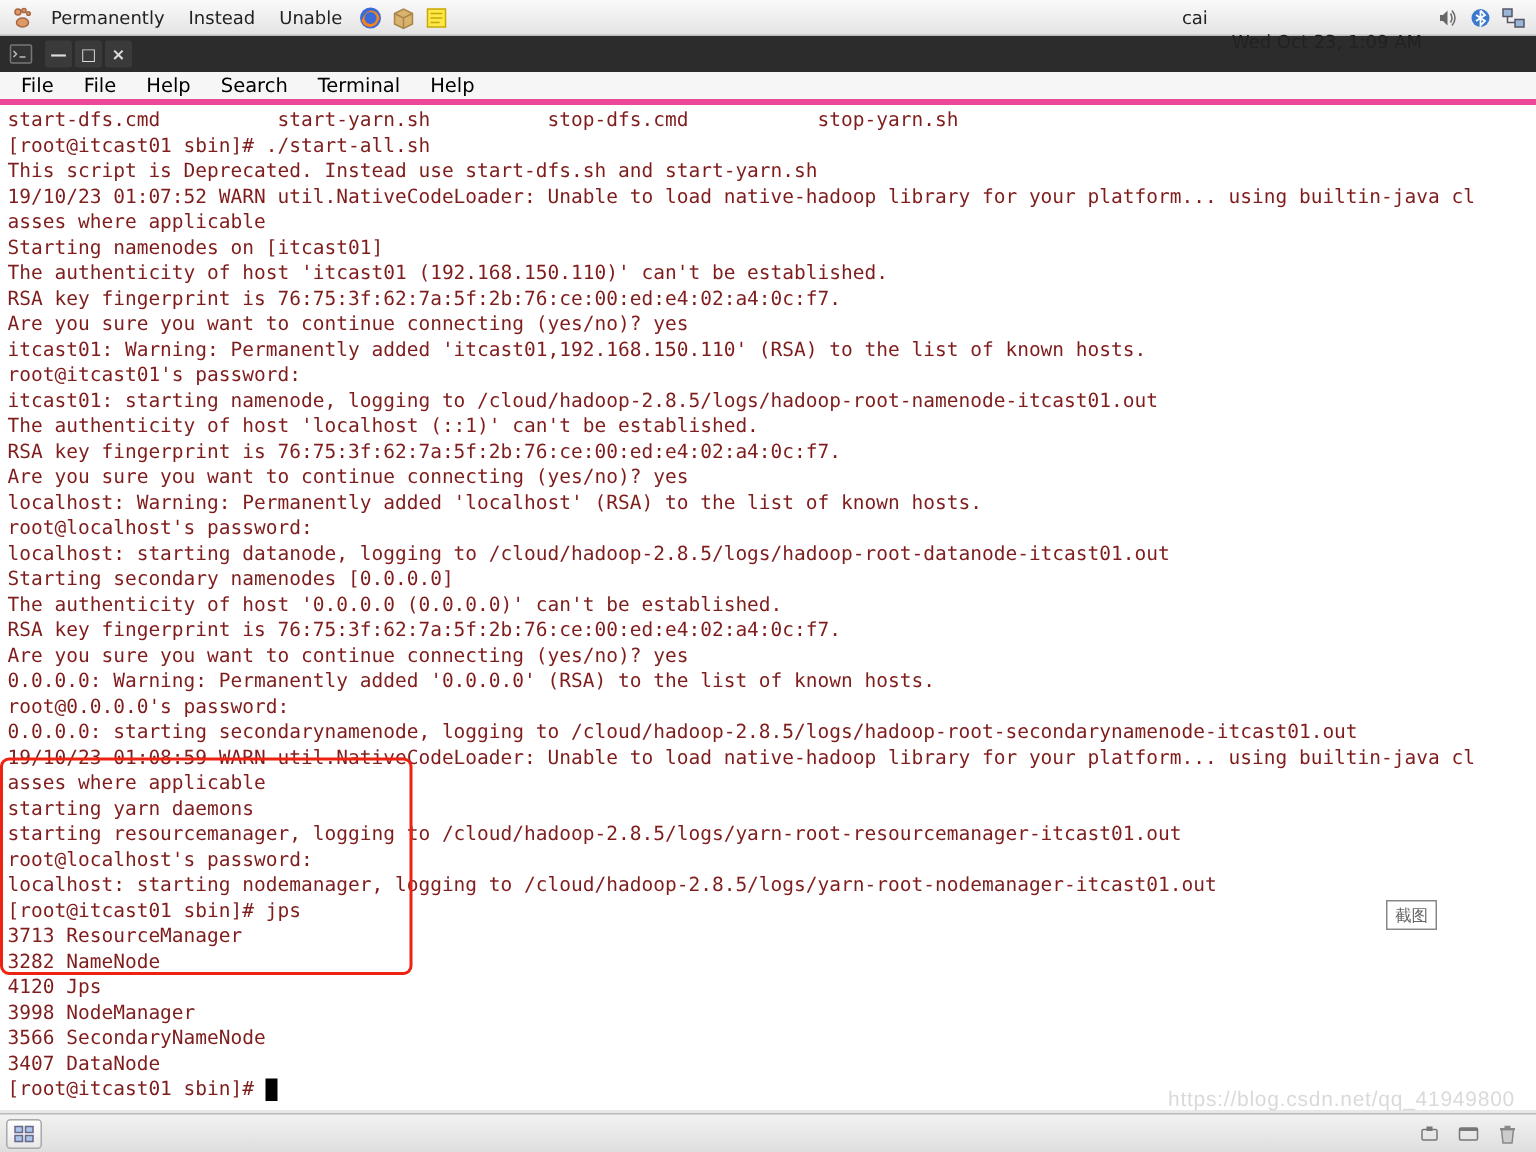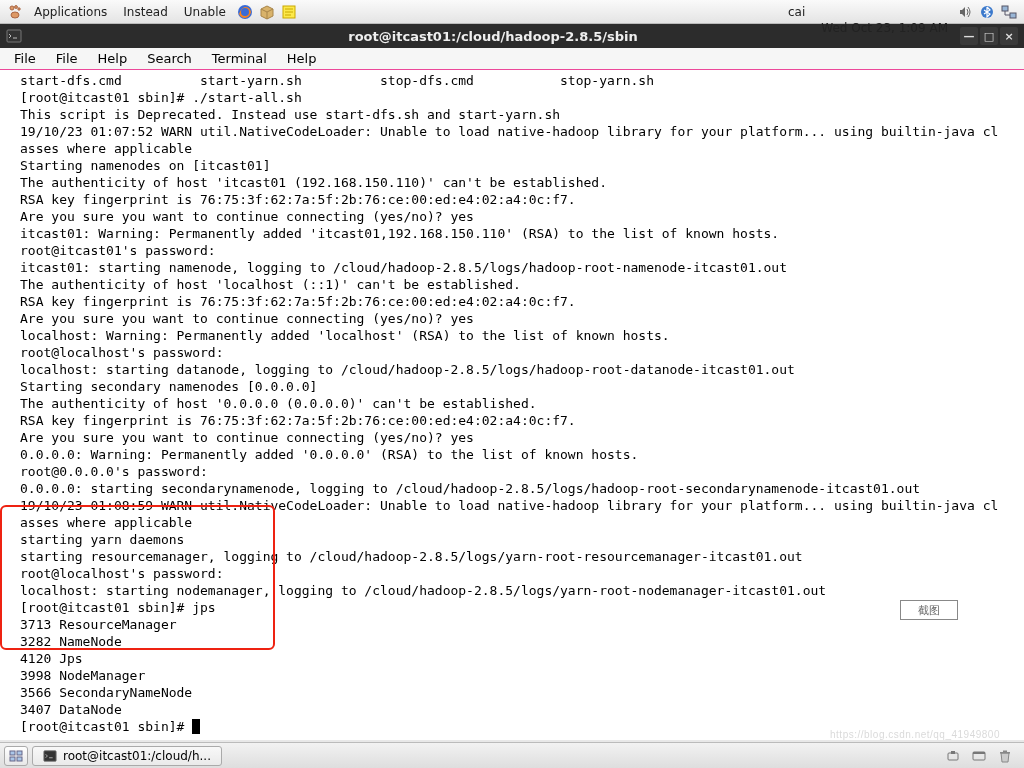--- a/index.html
+++ b/index.html
@@ -28,45 +28,45 @@
   height:24px; background:#2c2c2c;
   color:#eee; display:flex; align-items:center; font-weight:bold;
   font-size:13px; padding:0 6px;
 }
 .win-title .title-text{ flex:1; text-align:center;}
 .win-title .wbtn { width:18px; height:18px; margin-left:2px; color:#ddd; background:#3a3a3a; border-radius:2px; display:flex; align-items:center; justify-content:center; font-size:11px; cursor:pointer;}
 .win-title .wicon{width:16px;height:16px;margin-right:6px;}
 
 
 .menubar {
-  height:22px; background:#f6f6f6; border-bottom:1px solid #ec4899;
+  height:22px; background:#f6f6f6; border-bottom:4px solid #ec4899;
   display:flex; align-items:center; padding:0 4px; font-size:13px;
 }
 .menu-item { padding:2px 10px; cursor:pointer;}
 
 
 .terminal {
-  background:#fff; color:#000000; font-family:"DejaVu Sans Mono","Liberation Mono",monospace;
-  font-size:13px; line-height:17px; padding:2px 20px;
+  background:#fff; color:#7f1d1d; font-family:"DejaVu Sans Mono","Liberation Mono",monospace;
+  font-size:13px; line-height:17px; padding:2px 5px;
   height:670px; white-space:pre; overflow:hidden; position:relative;
 }
 .terminal .line{white-space:pre;}
 .cursor{ display:inline-block;width:8px;height:15px;background:#000;vertical-align:text-bottom;}
 
 
 .red-box{
   position:absolute; border:2px solid #e21; border-radius:6px;
   left:0px; top:505px; width:275px; height:145px;
   pointer-events:none;
 }
 
 
 .shot-label{
   position:absolute; right:66px; top:600px;
-  width:58px; height:20px; background:#fff; border:1px solid #888;
+  width:34px; height:20px; background:#fff; border:1px solid #888;
   font-size:11px; color:#666; display:flex;align-items:center;justify-content:center;
 }
 
 
 .taskbar{
   position:absolute; bottom:0; left:0; right:0; height:26px;
   background:linear-gradient(#f2f2f2,#dedede); border-top:1px solid #bbb;
   display:flex; align-items:center; padding:0 4px; gap:4px;
 }
 .taskbar .show-desktop{
@@ -75,38 +75,38 @@
 }
 .taskbar .task-btn{
   height:20px; padding:0 10px; background:linear-gradient(#f8f8f8,#eaeaea);
   border:1px solid #aaa; border-radius:3px; display:flex; align-items:center; gap:6px;
   font-size:12px; cursor:pointer; max-width:200px; overflow:hidden; white-space:nowrap;
 }
 .tray{ margin-left:auto; display:flex; align-items:center; gap:8px; padding-right:6px;}
 .tray .tray-icon{width:18px;height:18px;display:flex;align-items:center;justify-content:center;font-size:12px;}
 
 .watermark{
-  position:absolute; right:24px; bottom:28px; color:rgba(120,120,120,.28);
-  font-family:sans-serif; font-size:10px; letter-spacing:.5px;
+  position:absolute; right:14px; bottom:28px; color:rgba(120,120,120,.28);
+  font-family:sans-serif; font-size:14px; letter-spacing:.5px;
 }
 </style>
 </head>
 <body>
 
 <div class="panel">
   <div class="panel-left">
     <span class="icon-sm">
       <svg width="16" height="16" viewBox="0 0 16 16">
           <circle cx="5" cy="4" r="2" fill="#d96" stroke="#a64"></circle>
           <circle cx="9" cy="3" r="1.4" fill="#d96" stroke="#a64"></circle>
           <circle cx="12" cy="5" r="1.2" fill="#d96" stroke="#a64"></circle>
           <ellipse cx="8" cy="11" rx="4" ry="3" fill="#d96" stroke="#a64"></ellipse>
         </svg>
     </span>
-    <div class="panel-item">Applications</div>
+    <div class="panel-item">Permanently</div>
     <div class="panel-item">Instead</div>
     <div class="panel-item">Unable</div>
     <span class="icon-sm">
       <svg width="16" height="16" viewBox="0 0 16 16">
           <circle cx="8" cy="8" r="7" fill="#3a6bd6"></circle>
           <path d="M2 10 Q4 4 8 3 Q13 3 14 8 Q13 13 8 14 Q4 14 2 10" fill="#f58220"></path>
           <circle cx="8" cy="8" r="4" fill="#3a6bd6"></circle>
         </svg>
     </span>
     <span class="icon-sm">
@@ -149,21 +149,20 @@
   </div>
 </div>
 
 <div class="win-title">
   <span class="wicon">
     <svg width="16" height="16" viewBox="0 0 16 16">
         <rect x="1" y="2" width="14" height="12" rx="1" fill="#333" stroke="#777"></rect>
         <path d="M3 6 L5 8 L3 10 M7 10 L11 10" stroke="#bbb" fill="none"></path>
       </svg>
   </span>
-  <span class="title-text">root@itcast01:/cloud/hadoop-2.8.5/sbin</span>
   <span class="wbtn">—</span>
   <span class="wbtn">□</span>
   <span class="wbtn">×</span>
 </div>
 
 <div class="menubar">
   <div class="menu-item">File</div>
   <div class="menu-item">File</div>
   <div class="menu-item">Help</div>
   <div class="menu-item">Search</div>
@@ -181,27 +180,20 @@
 
 <div class="taskbar">
   <div class="show-desktop">
     <svg width="14" height="12" viewBox="0 0 14 12">
         <rect x="1" y="1" width="5" height="4" fill="#aac6e8" stroke="#668"></rect>
         <rect x="8" y="1" width="5" height="4" fill="#aac6e8" stroke="#668"></rect>
         <rect x="1" y="7" width="5" height="4" fill="#aac6e8" stroke="#668"></rect>
         <rect x="8" y="7" width="5" height="4" fill="#aac6e8" stroke="#668"></rect>
       </svg>
   </div>
-  <div class="task-btn">
-    <svg width="14" height="14" viewBox="0 0 16 16">
-        <rect x="1" y="2" width="14" height="12" rx="1" fill="#333" stroke="#777"></rect>
-        <path d="M3 6 L5 8 L3 10 M7 10 L11 10" stroke="#bbb" fill="none"></path>
-      </svg>
-    <span>root@itcast01:/cloud/h...</span>
-  </div>
   <div class="tray">
     <span class="tray-icon">
       <svg width="14" height="14" viewBox="0 0 14 14">
           <rect x="2" y="4" width="10" height="7" rx="1" fill="none" stroke="#777"></rect>
           <rect x="5" y="2" width="4" height="3" fill="#777"></rect>
         </svg>
     </span>
     <span class="tray-icon">
       <svg width="14" height="14" viewBox="0 0 14 14">
           <rect x="1" y="3" width="12" height="8" rx="1" fill="none" stroke="#777"></rect>

